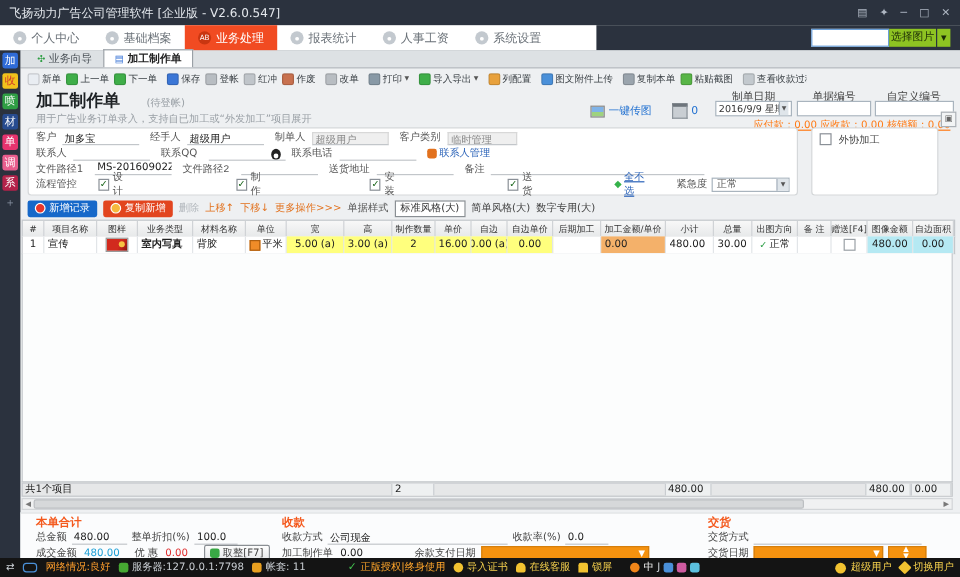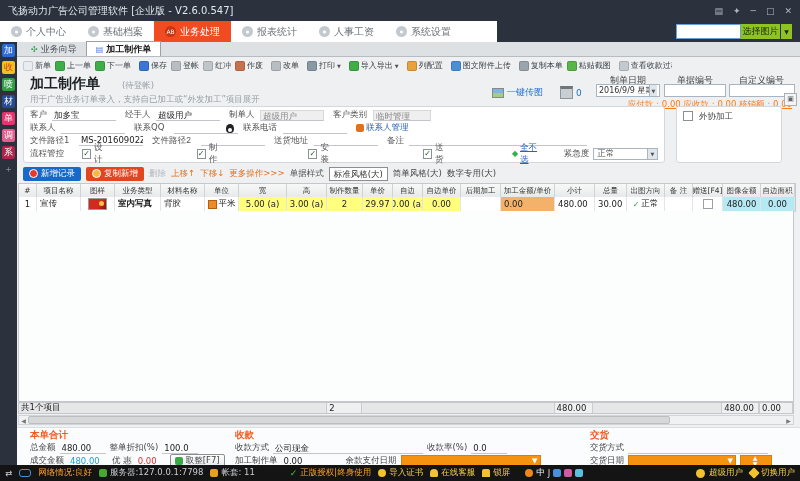--- a/index.html
+++ b/index.html
@@ -466,21 +466,21 @@
     </span>
     <span class="gr-cell al" style="width: 46px; font-weight: bold;">室内写真</span>
     <span class="gr-cell al" style="width: 44px;">背胶</span>
     <span class="gr-cell" style="width: 34px;">
       <span class="swatch"></span>
       <span>平米</span>
     </span>
     <span class="gr-cell bg-y" style="width: 48px;">5.00 (a)</span>
     <span class="gr-cell bg-y" style="width: 40px;">3.00 (a)</span>
     <span class="gr-cell bg-y" style="width: 36px;">2</span>
-    <span class="gr-cell bg-y" style="width: 30px;">29.97</span>
+    <span class="gr-cell bg-y" style="width: 30px;">16.00</span>
     <span class="gr-cell bg-y" style="width: 30px;">0.00 (a)</span>
     <span class="gr-cell bg-y" style="width: 38px;">0.00</span>
     <span class="gr-cell" style="width: 40px;"></span>
     <span class="gr-cell bg-o al" style="width: 54px;">0.00</span>
     <span class="gr-cell al" style="width: 40px;">480.00</span>
     <span class="gr-cell al" style="width: 32px;">30.00</span>
     <span class="gr-cell" style="width: 38px;">
       <span class="ck">✓</span>
       <span>正常</span>
     </span>

